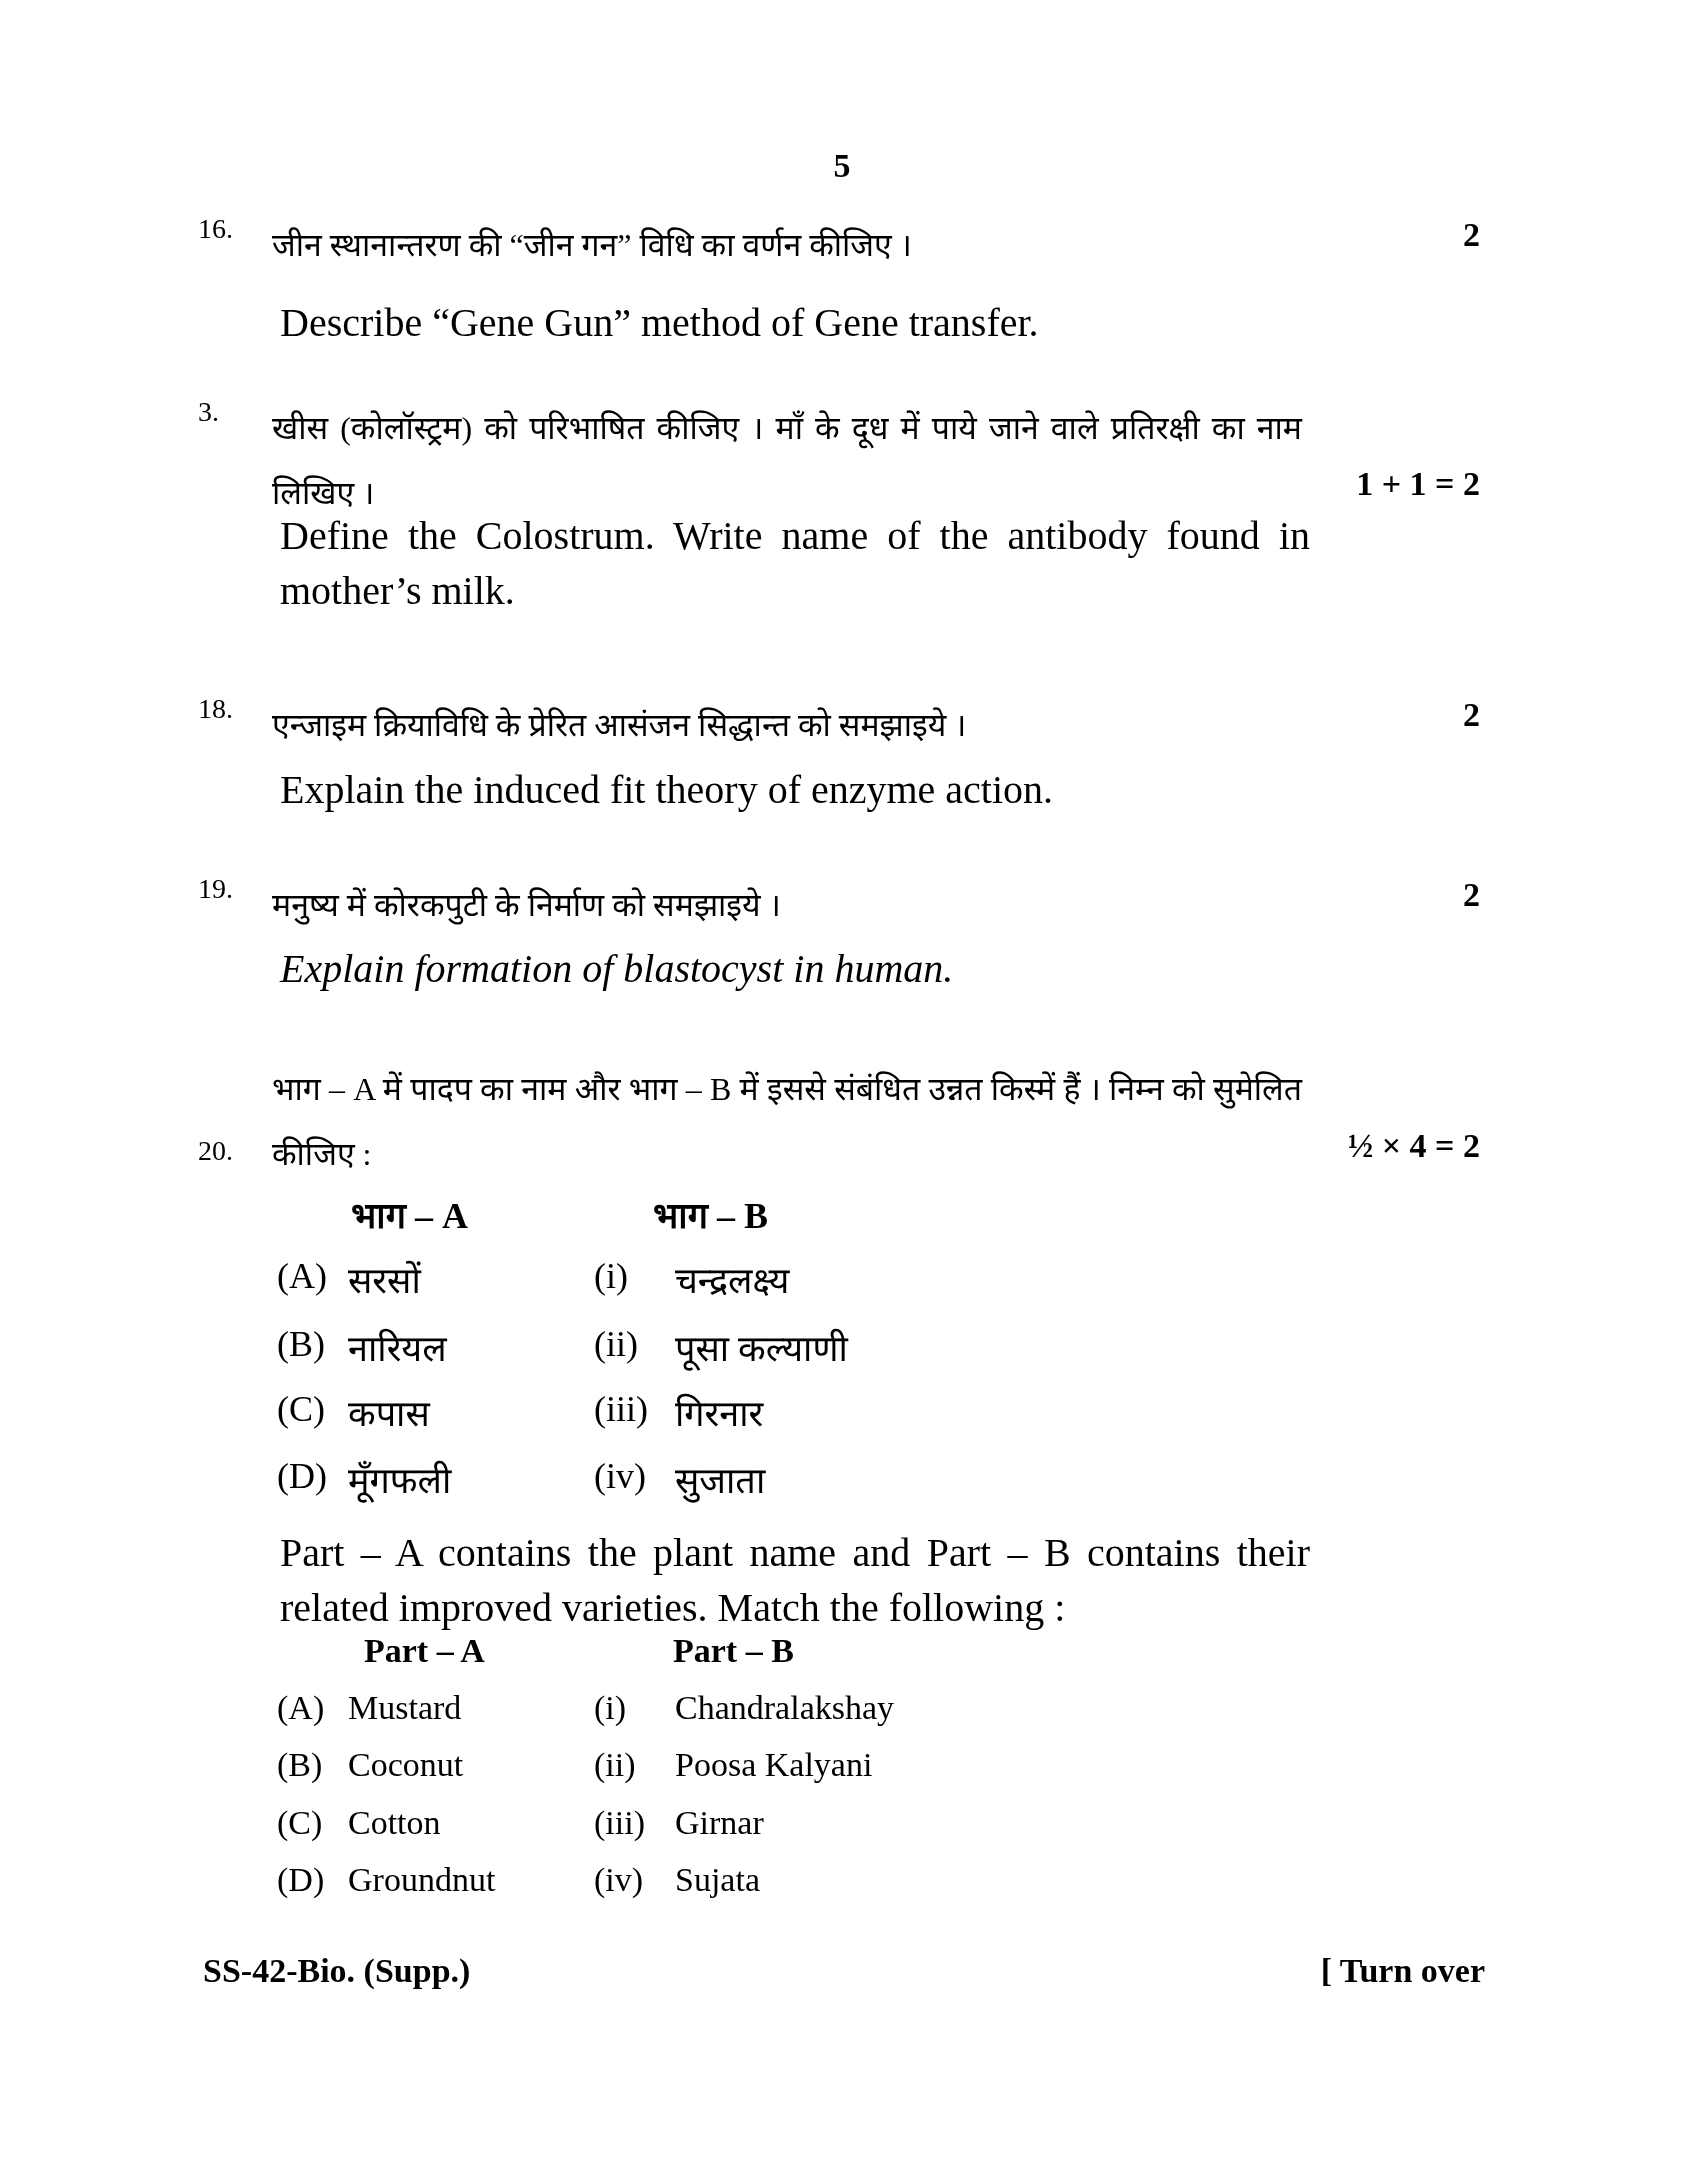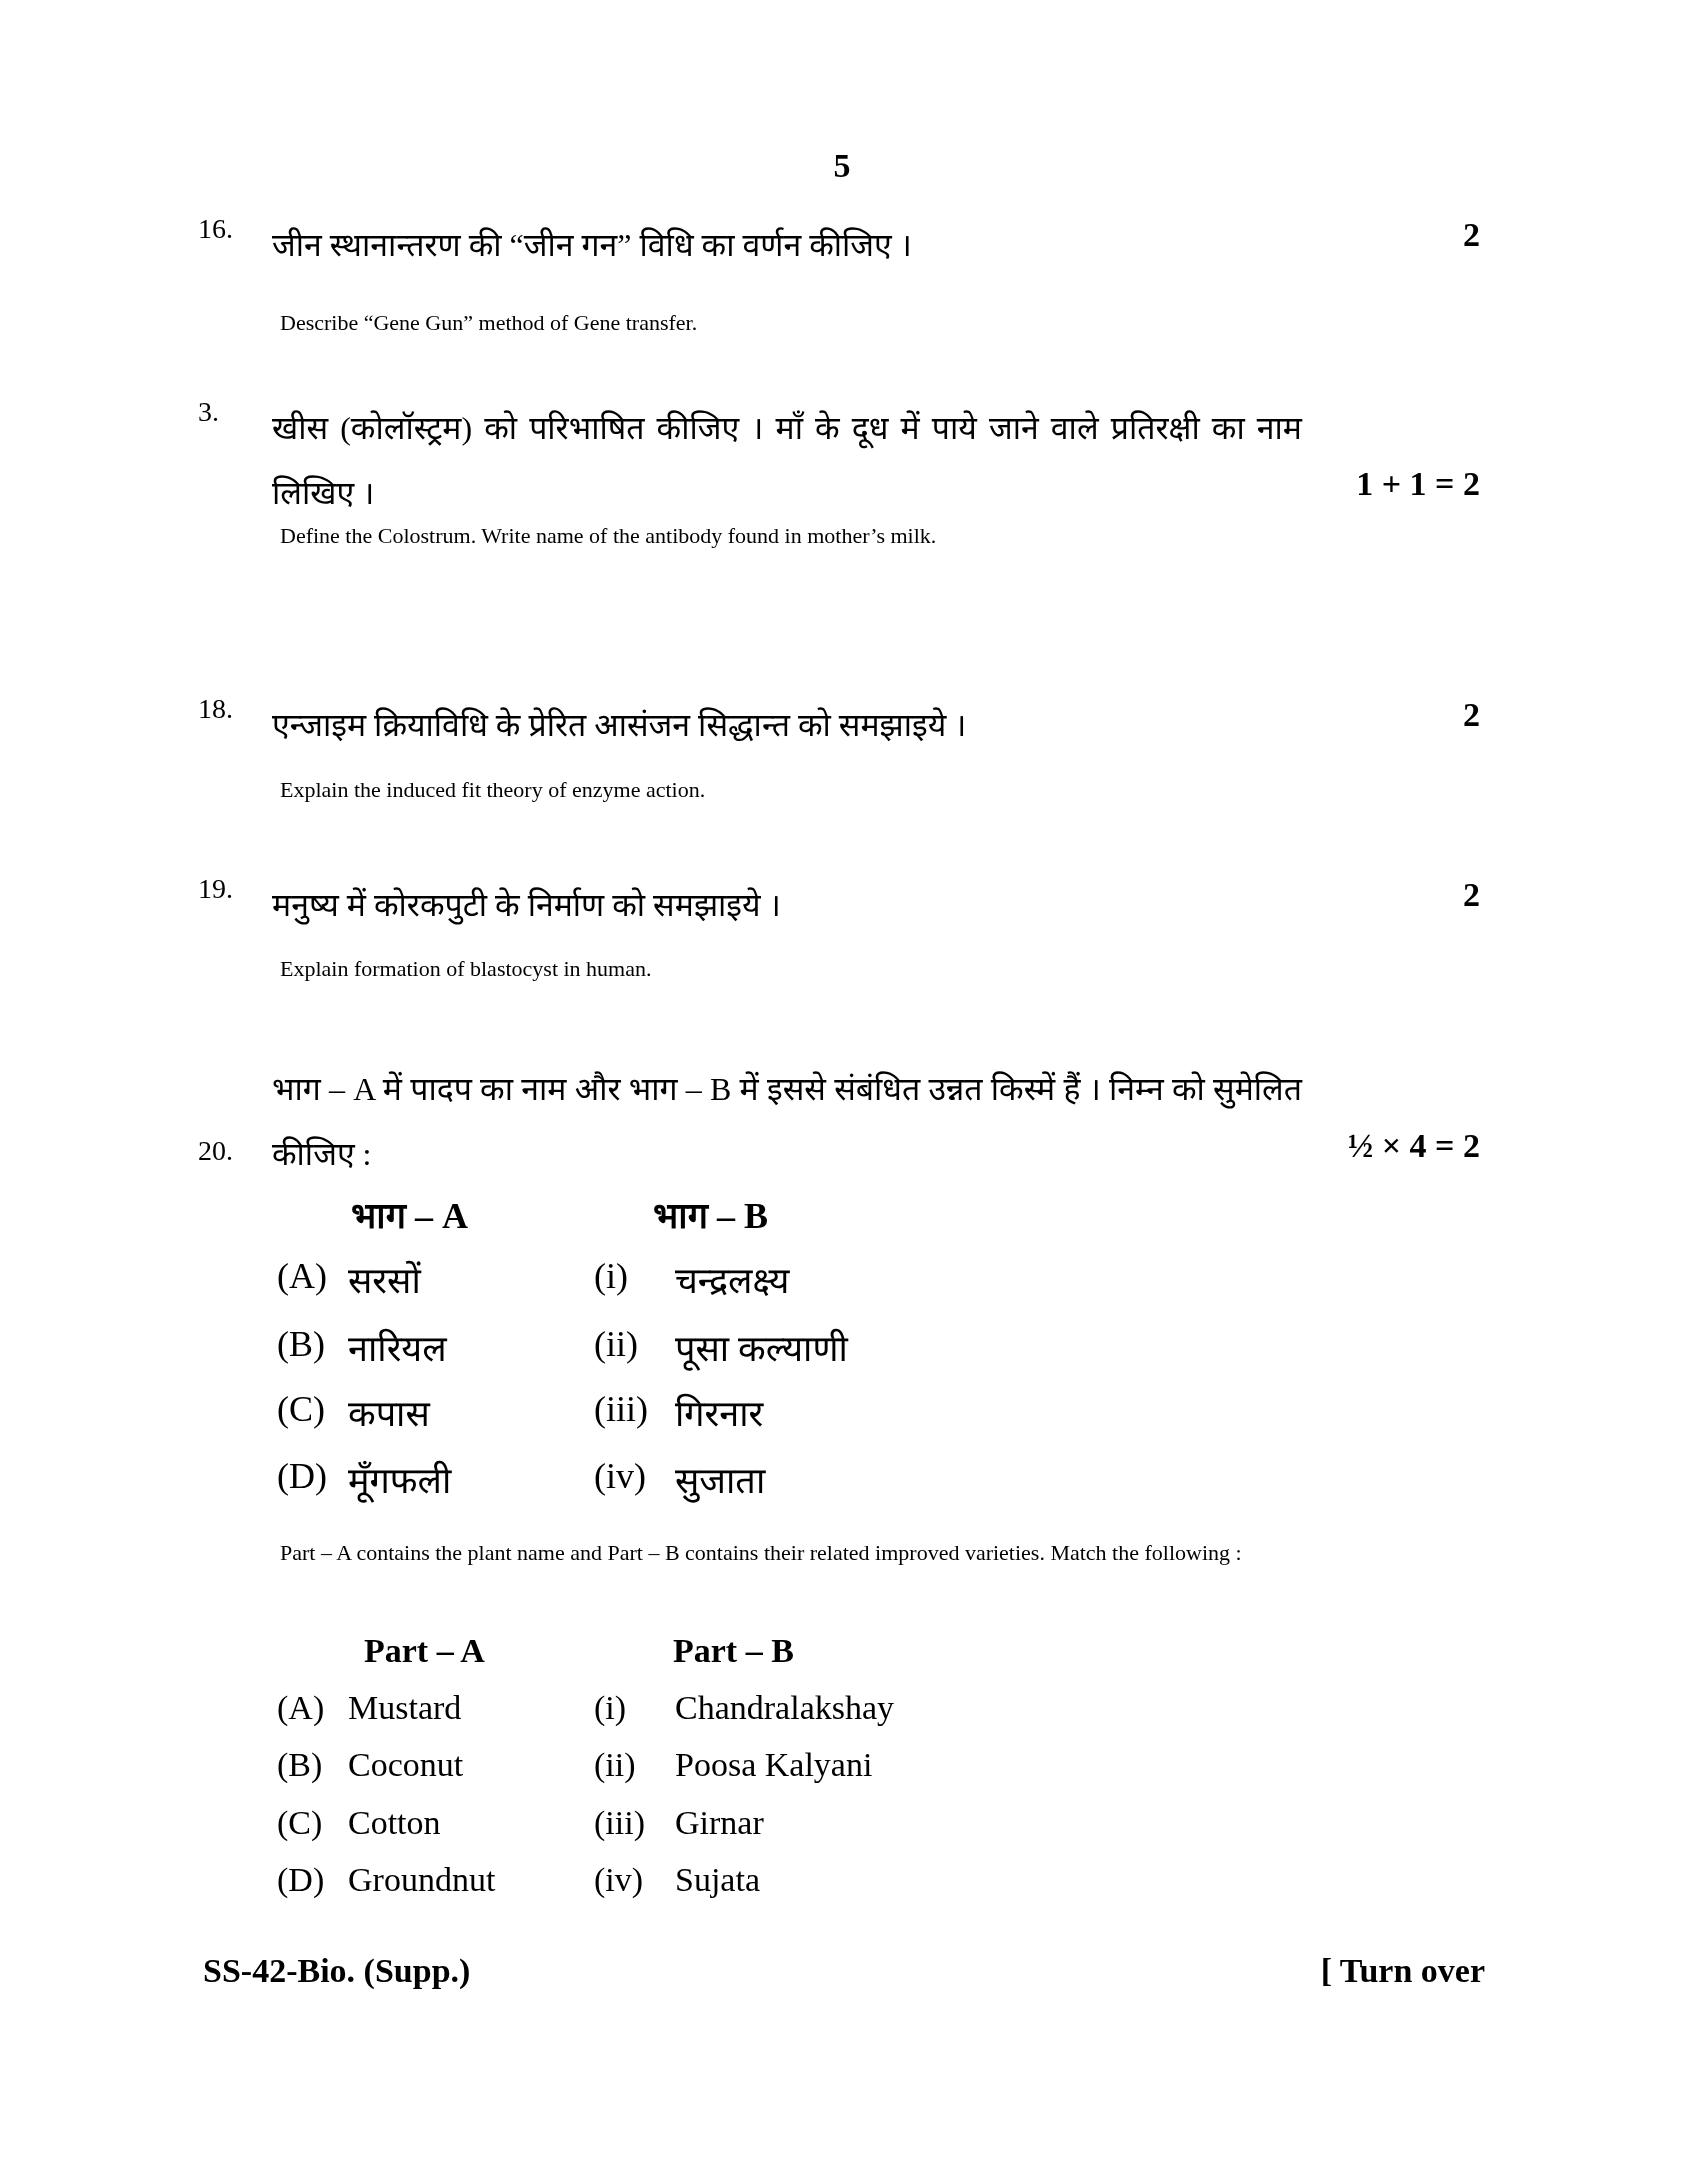--- a/index.html
+++ b/index.html
@@ -19,21 +19,21 @@
     text-align: center; font-weight: bold; font-size: 34px;
   }
   .qno { left: 198px; font-size: 28px; }
   .hindi {
     left: 272px; width: 1030px;
     font-size: 32px; line-height: 65px;
   }
   .hindi.just { text-align: justify; }
   .eng {
     left: 280px; width: 1030px;
-    font-size: 22px; line-height: 55px;
+    font-size: 40px; line-height: 55px;
   }
   .eng.just { text-align: justify; }
   .marks {
     right: 203px; font-weight: bold; font-size: 34px; text-align: right;
   }
   .match-headers { left: 0; width: 1683px; }
   .mh-a { position: absolute; font-weight: bold; }
   .mh-b { position: absolute; font-weight: bold; }
   .match-row {
     left: 277px; width: 752px;
@@ -63,21 +63,21 @@
   <div class="abs eng just" style="top:508px;">Define the Colostrum. Write name of the antibody found in mother’s milk.</div>
 
   <div class="abs qno" style="top:693px;">18.</div>
   <div class="abs hindi" style="top:693px;">एन्जाइम क्रियाविधि के प्रेरित आसंजन सिद्धान्त को समझाइये ।</div>
   <div class="abs marks" style="top:696px;">2</div>
   <div class="abs eng" style="top:762px;">Explain the induced fit theory of enzyme action.</div>
 
   <div class="abs qno" style="top:873px;">19.</div>
   <div class="abs hindi" style="top:873px;">मनुष्य में कोरकपुटी के निर्माण को समझाइये ।</div>
   <div class="abs marks" style="top:876px;">2</div>
-  <div class="abs eng" style="top:941px;">Explain formation of blastocyst in human.</div>
+  <div class="abs eng" style="top:941px;font-style:italic;">Explain formation of blastocyst in human.</div>
 
   <div class="abs qno" style="top:1095px;margin-top:40px;">20.</div>
   <div class="abs hindi just" style="top:1057px;">भाग – A में पादप का नाम और भाग – B में इससे संबंधित उन्नत किस्में हैं । निम्न को सुमेलित कीजिए :</div>
   <div class="abs marks" style="top:1127px;">½ × 4 = 2</div>
 
   <div class="abs match-headers" style="top:1190px; font-size:36px;">
     <span class="mh-a" style="left:351px;">भाग – A</span>
     <span class="mh-b" style="left:653px;">भाग – B</span>
   </div>
 

